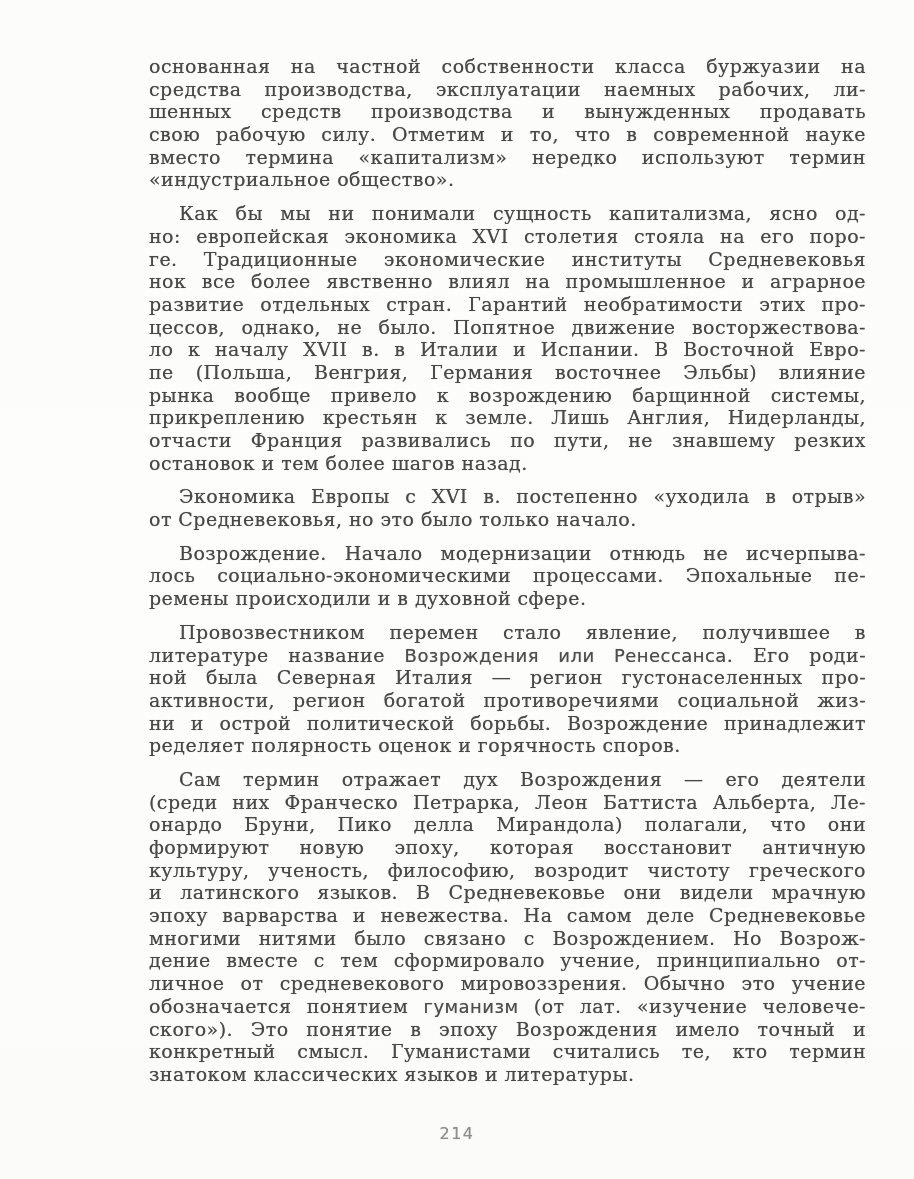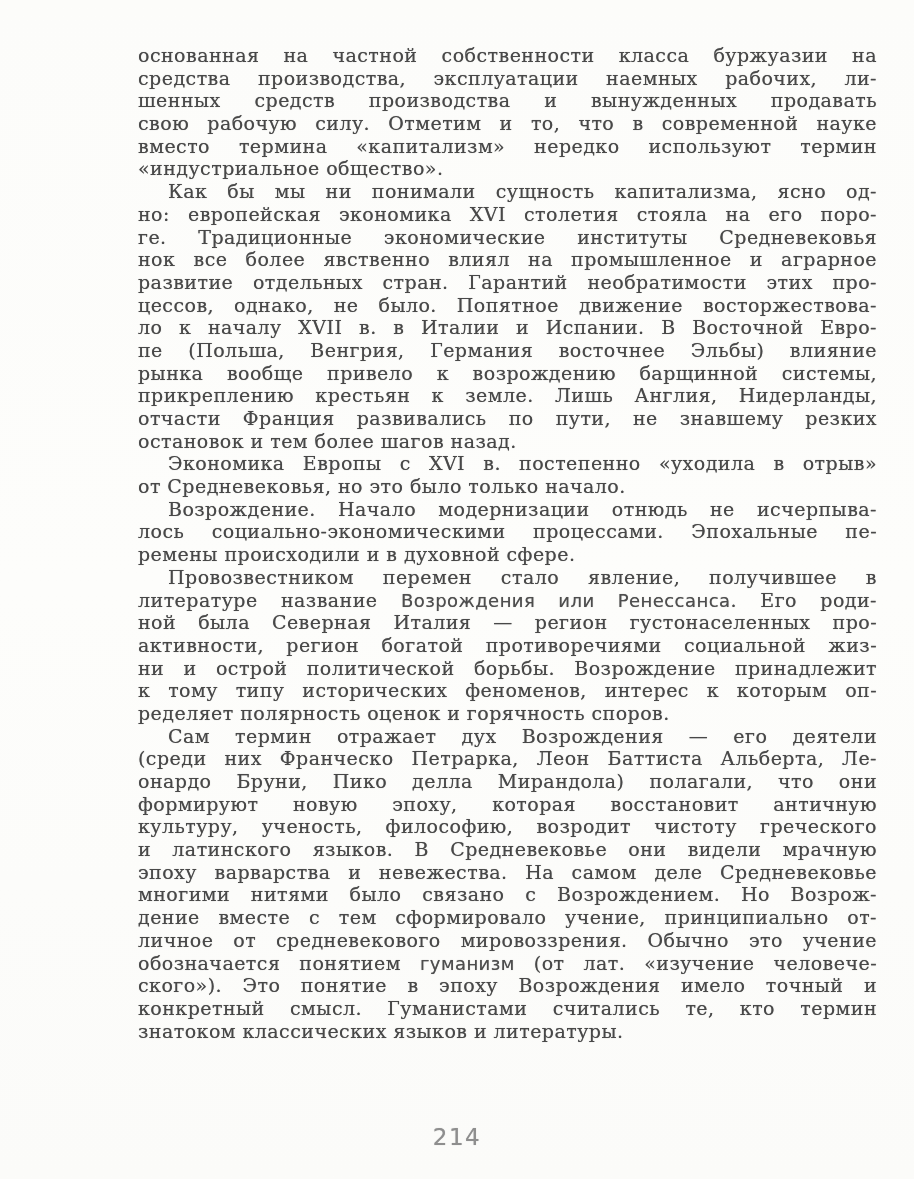--- a/index.html
+++ b/index.html
@@ -23,42 +23,42 @@
     top: 44px;
     width: 739px;
     font-family: "DejaVu Serif", "Liberation Serif", serif;
     font-size: 19px;
     line-height: 22.7px;
     color: #484848;
     letter-spacing: 0.45px;
     text-shadow: 0 0 0.7px rgba(90,90,90,0.75);
     overflow: visible;
   }
-  .paragraph { margin: 0; padding: 0; }
+  .paragraph { margin: 11px; padding: 0; }
   .line {
     text-align: justify;
     text-align-last: justify;
     height: 22.7px;
   }
   .line-last { text-align-last: left; }
   .line-indent { text-indent: 30px; }
   .seg-bold { font-weight: normal; }
   .seg-emph {
     font-family: "DejaVu Sans", "Liberation Sans", sans-serif;
     font-size: 18px;
     color: #4e4e4e;
   }
   .page-number {
     position: absolute;
     top: 1124px;
     left: 0;
     width: 914px;
     text-align: center;
     font-family: "DejaVu Sans", "Liberation Sans", sans-serif;
-    font-size: 23px;
+    font-size: 16px;
     letter-spacing: 1.5px;
     color: #8e8e8e;
     text-shadow: 0 0 0.8px rgba(150,150,150,0.7);
   }
 </style>
 </head>
 <body>
 
 <div class="page">
   <div class="text-block">
@@ -92,21 +92,20 @@
         <div class="line line-indent"><span class="seg-bold">Возрождение.</span><span> Начало модернизации отнюдь не исчерпыва-</span></div>
         <div class="line"><span>лось социально-экономическими процессами. Эпохальные пе-</span></div>
         <div class="line line-last"><span>ремены происходили и в духовной сфере.</span></div>
       </div>
       <div class="paragraph">
         <div class="line line-indent"><span>Провозвестником перемен стало явление, получившее в</span></div>
         <div class="line"><span>литературе название </span><span class="seg-emph">Возрождения или Ренессанса</span><span>. Его роди-</span></div>
         <div class="line"><span>ной была Северная Италия — регион густонаселенных про-</span></div>
         <div class="line"><span>активности, регион богатой противоречиями социальной жиз-</span></div>
         <div class="line"><span>ни и острой политической борьбы. Возрождение принадлежит</span></div>
-        <div class="line"><span>к тому типу исторических феноменов, интерес к которым оп-</span></div>
         <div class="line line-last"><span>ределяет полярность оценок и горячность споров.</span></div>
       </div>
       <div class="paragraph">
         <div class="line line-indent"><span>Сам термин отражает дух Возрождения — его деятели</span></div>
         <div class="line"><span>(среди них Франческо Петрарка, Леон Баттиста Альберта, Ле-</span></div>
         <div class="line"><span>онардо Бруни, Пико делла Мирандола) полагали, что они</span></div>
         <div class="line"><span>формируют новую эпоху, которая восстановит античную</span></div>
         <div class="line"><span>культуру, ученость, философию, возродит чистоту греческого</span></div>
         <div class="line"><span>и латинского языков. В Средневековье они видели мрачную</span></div>
         <div class="line"><span>эпоху варварства и невежества. На самом деле Средневековье</span></div>

